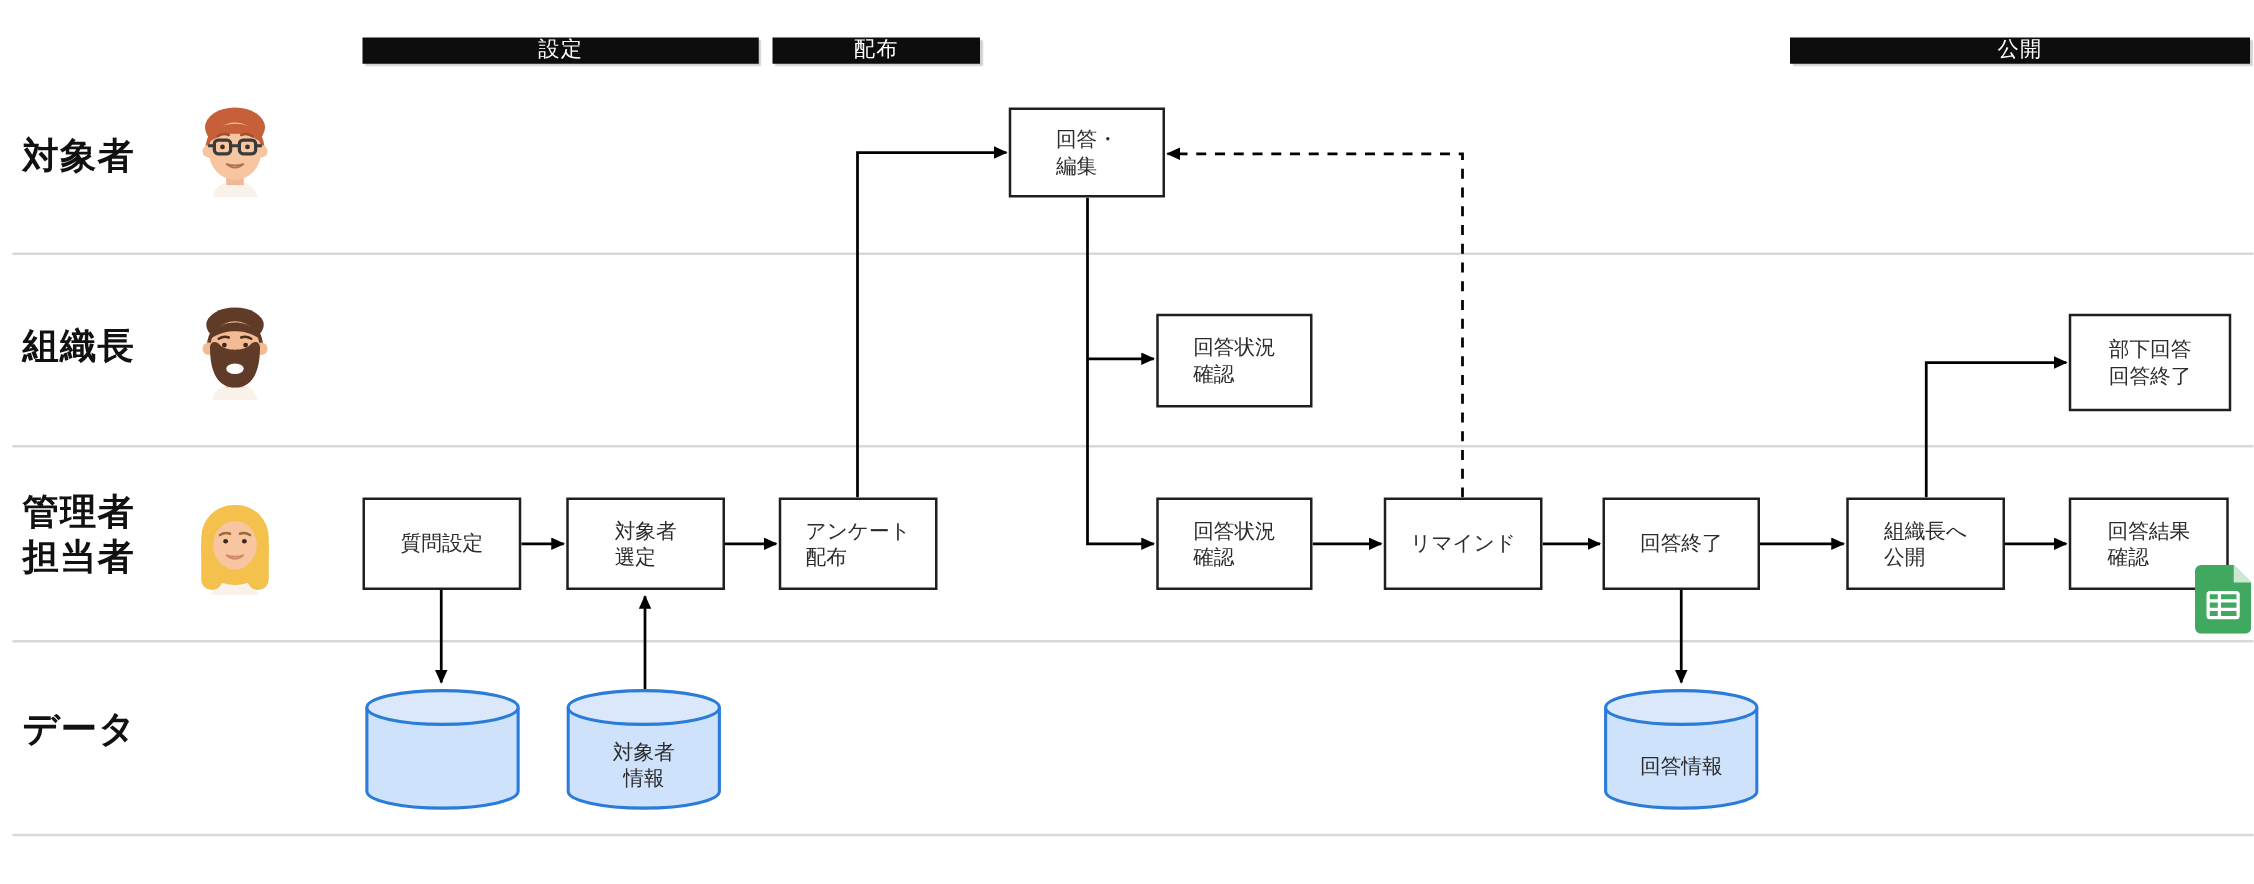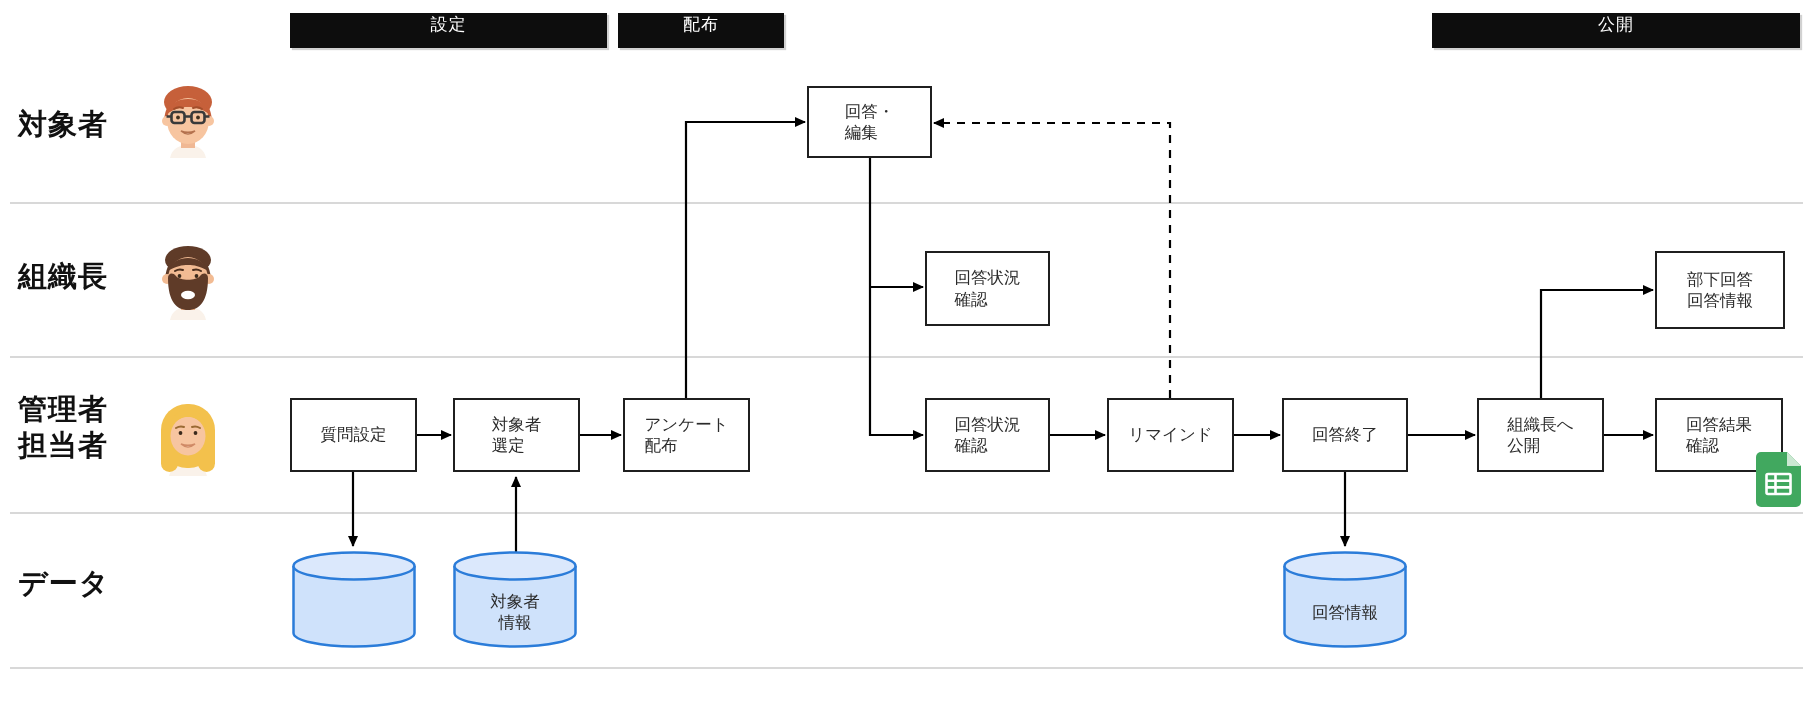--- a/index.html
+++ b/index.html
@@ -9,23 +9,23 @@
     --datastore-body:#cfe2fb; --datastore-top:#dbe8fc; --datastore-stroke:#2b7cd9;
     --spreadsheet-green:#41a85f; --spreadsheet-fold:#cbe8d2;
   }
   html,body{margin:0;padding:0;background:#ffffff;}
   .stage{
     position:relative; width:1803px; height:707px; overflow:hidden;
     font-family:"DejaVu Sans","Liberation Sans",sans-serif;
     background:#ffffff;
   }
   .phase-bar{
-    position:absolute; top:13px; height:35px;
+    position:absolute; top:30px; height:21px;
     background:var(--phase-bar-bg); color:var(--phase-bar-text);
-    display:flex; align-items:flex-start; justify-content:center;
+    display:flex; align-items:flex-end; justify-content:center;
     font-size:17px; letter-spacing:1px;
     box-shadow:2px 2px 1px rgba(0,0,0,0.18);
   }
   .lane-divider{
     position:absolute; left:10px; right:0; height:2px;
     background:var(--lane-divider);
   }
   .lane-label{
     position:absolute; left:18px;
     font-size:29px; font-weight:700; color:var(--lane-text);
@@ -147,21 +147,21 @@
       <circle cx="46.5" cy="39" r="1.9" fill="#3b2a1c"></circle>
     <path d="M32,50 Q39,56 46,50 Q39,52.5 32,50 Z" fill="#ffffff" stroke="#d08a66" stroke-width="1.4"></path>
   </svg>
 
   <div class="node" style="left:807px;top:86px;width:125px;height:72px">回答・
 編集</div>
 
   <div class="node" style="left:925px;top:251px;width:125px;height:75px">回答状況
 確認</div>
   <div class="node" style="left:1655px;top:251px;width:130px;height:78px">部下回答
-回答情報</div>
+回答終了</div>
 
   <div class="node" style="left:290px;top:398px;width:127px;height:74px">質問設定</div>
   <div class="node" style="left:453px;top:398px;width:127px;height:74px">対象者
 選定</div>
   <div class="node" style="left:623px;top:398px;width:127px;height:74px">アンケート
 配布</div>
   <div class="node" style="left:925px;top:398px;width:125px;height:74px">回答状況
 確認</div>
   <div class="node" style="left:1107px;top:398px;width:127px;height:74px">リマインド</div>
   <div class="node" style="left:1282px;top:398px;width:126px;height:74px">回答終了</div>

